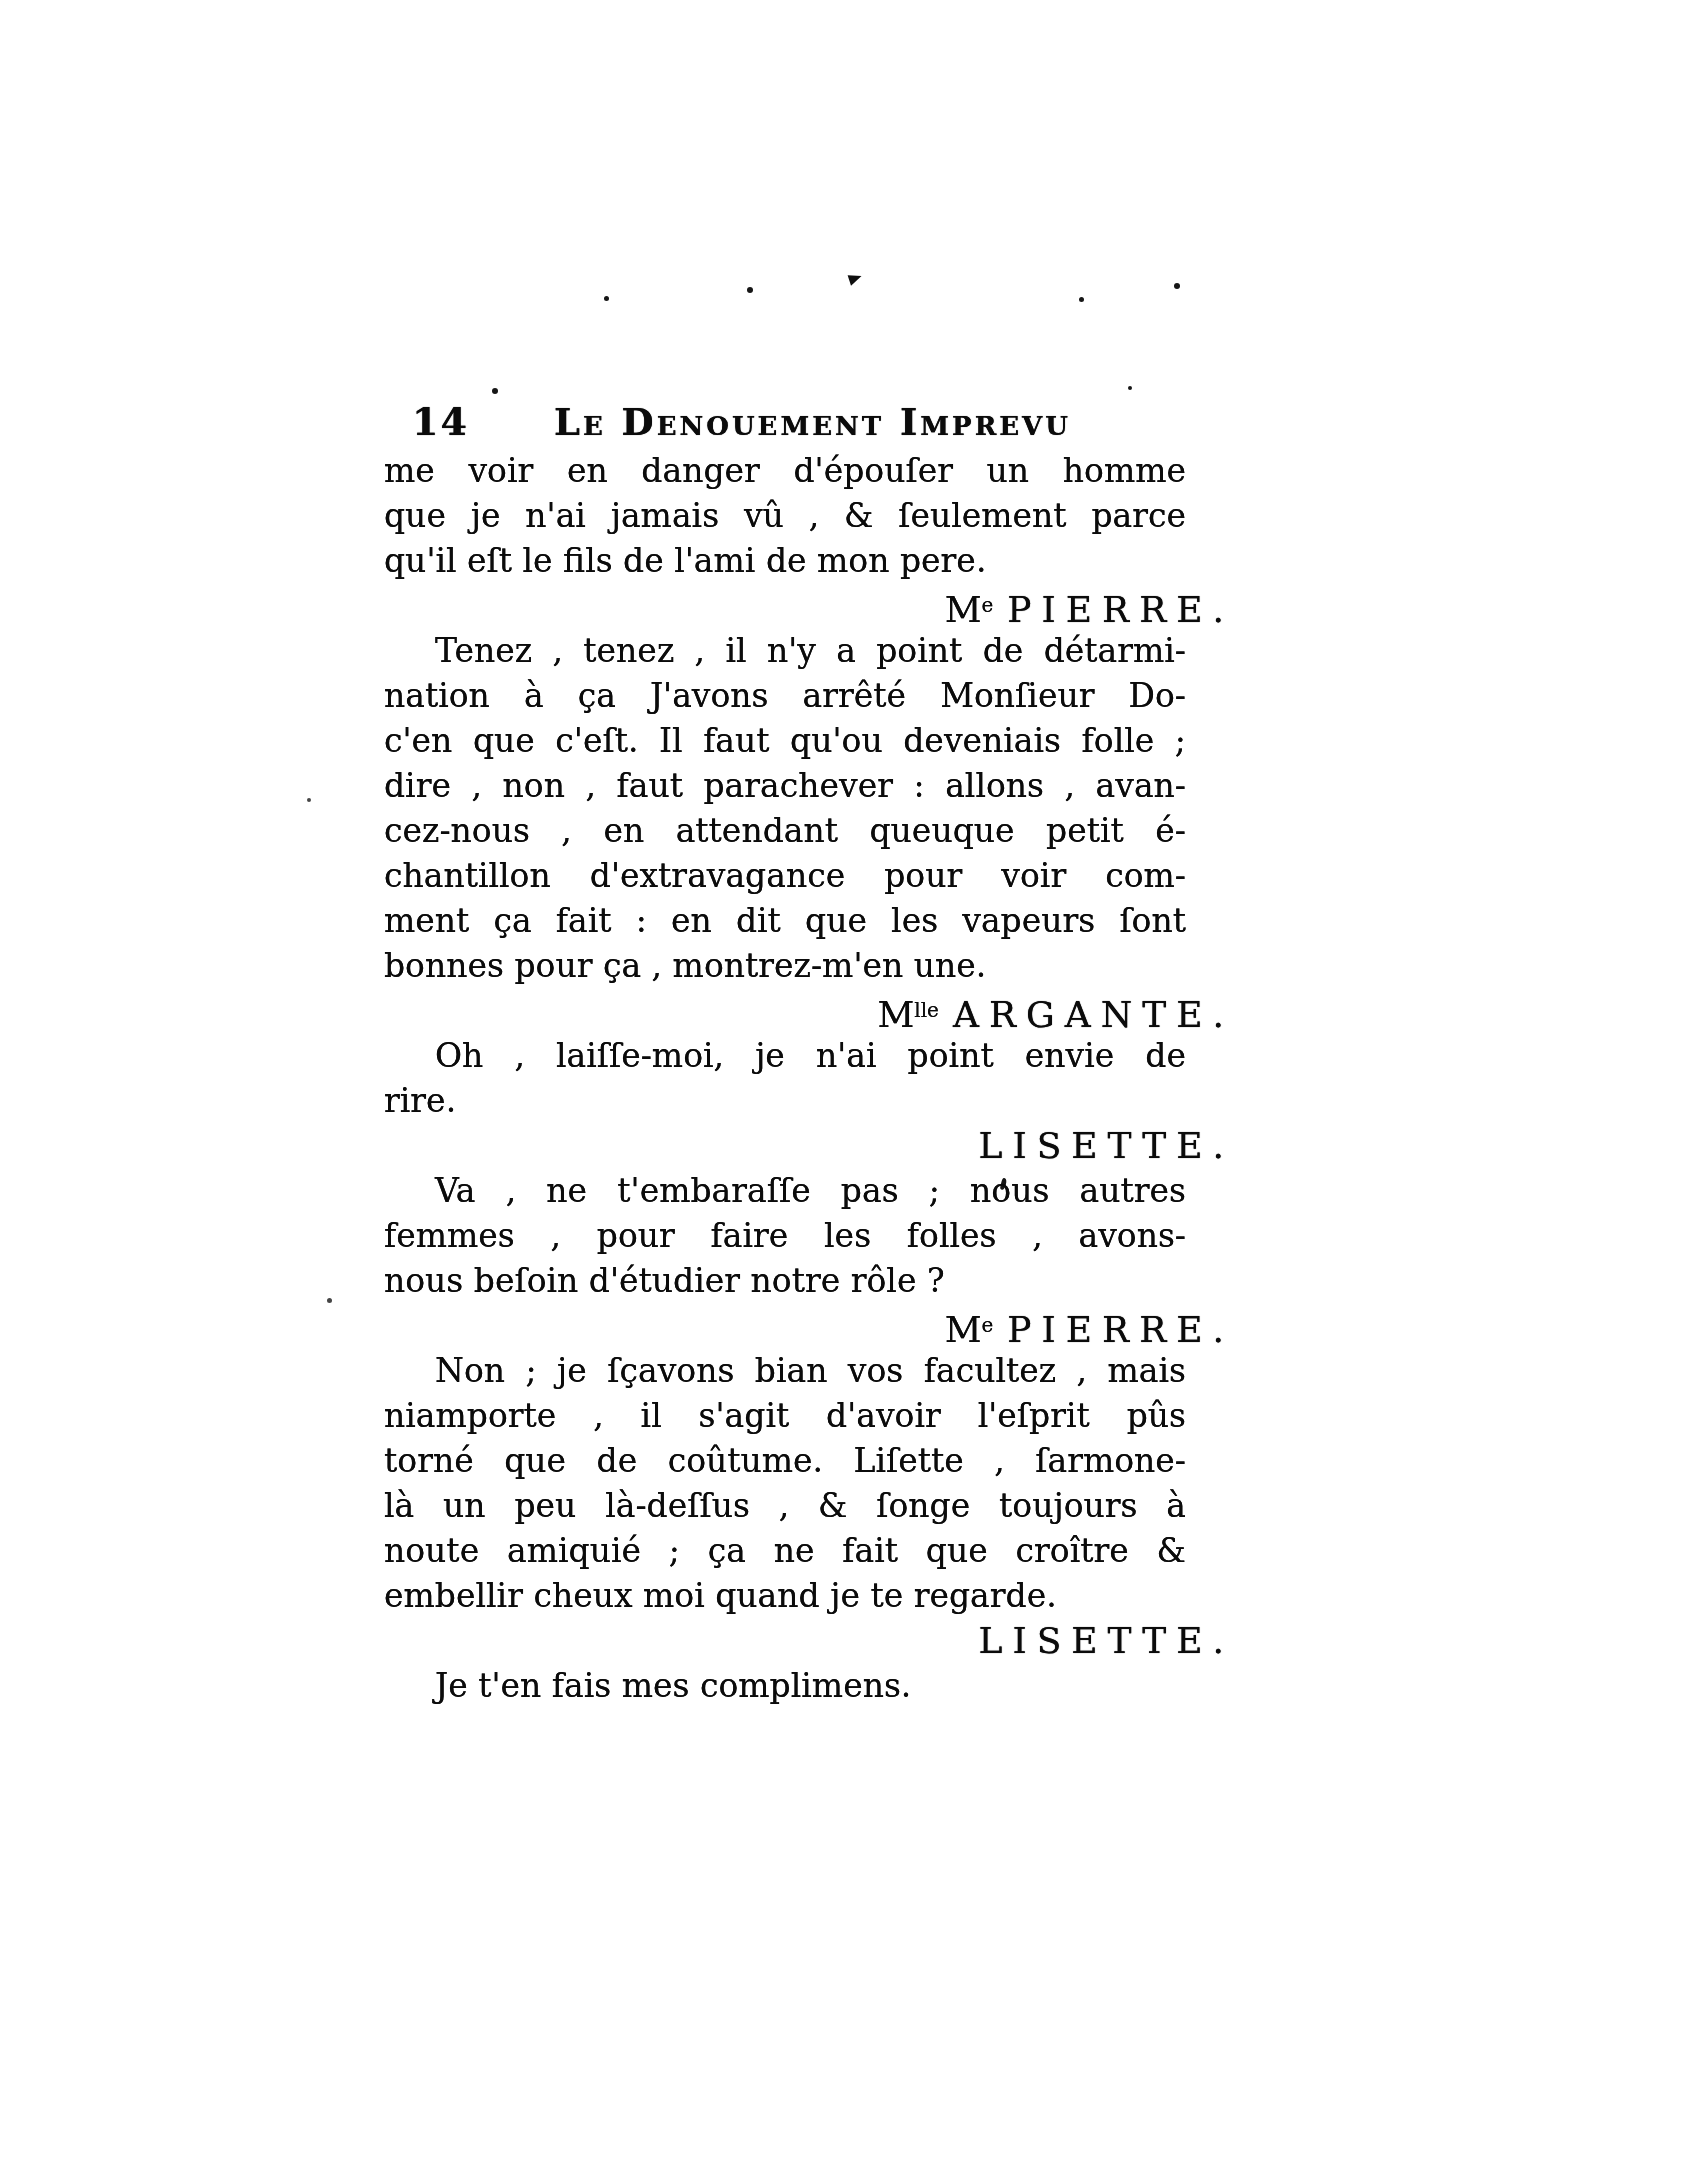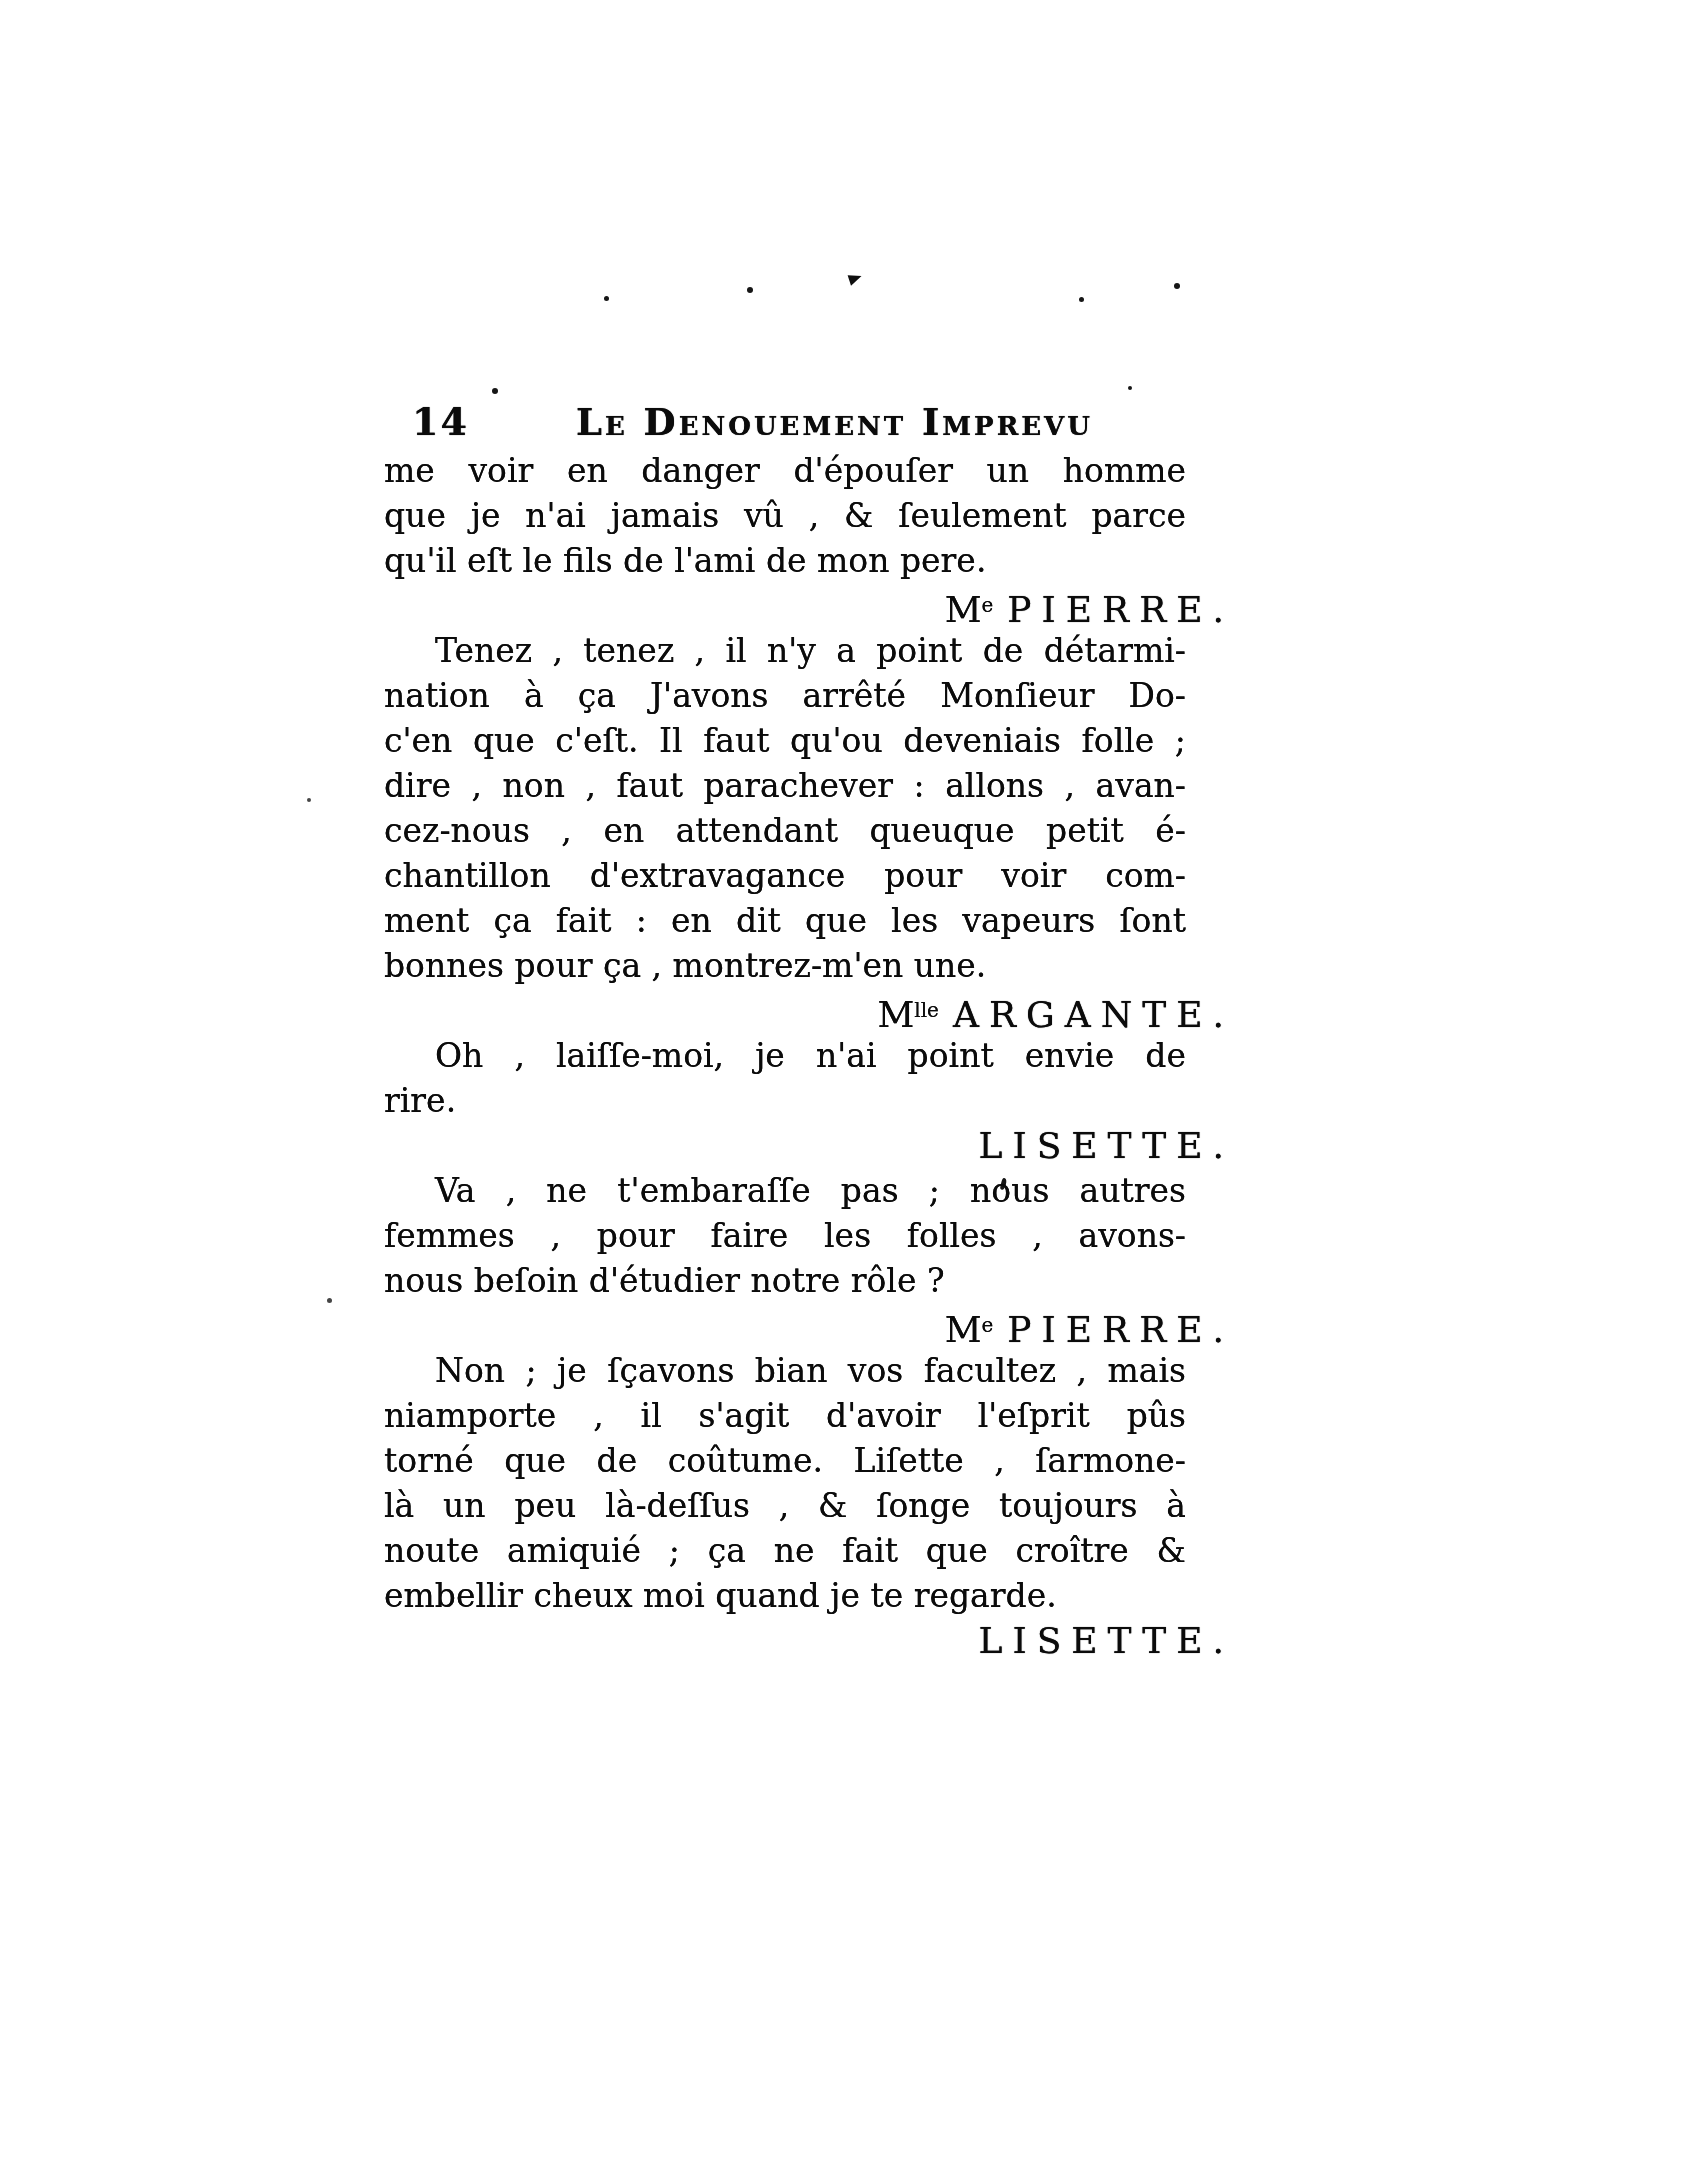--- a/index.html
+++ b/index.html
@@ -39,21 +39,21 @@
     margin-bottom:2px;
   }
   .pageno {
     margin-left:28px;
     font-size:38px;
     font-weight:bold;
     letter-spacing:2px;
     text-shadow:0 0 0.8px #000;
   }
   .running {
-    margin-left:107px;
+    margin-left:85px;
     font-size:37px;
     font-weight:bold;
     font-variant:small-caps;
     letter-spacing:3px;
     text-shadow:0 0 0.7px #000;
   }
   .speaker {
     text-align:right;
     transform:translateX(48px);
     font-size:36px;
@@ -148,16 +148,17 @@
     <div class="line j">niamporte , il s'agit d'avoir l'eſprit pûs</div>
     <div class="line j">torné que de coûtume. Liſette , ſarmone-</div>
     <div class="line j">là un peu là-deſſus , &amp; ſonge toujours à</div>
     <div class="line j">noute amiquié ; ça ne fait que croître &amp;</div>
     <div class="line">embellir cheux moi quand je te regarde.</div>
 
     <div class="line speaker">
       <span class="name">LISETTE.</span>
     </div>
 
+    <div class="line ind">Je t'en fais mes complimens.</div>
 
   </div>
 </div>
 
 
 </body></html>

